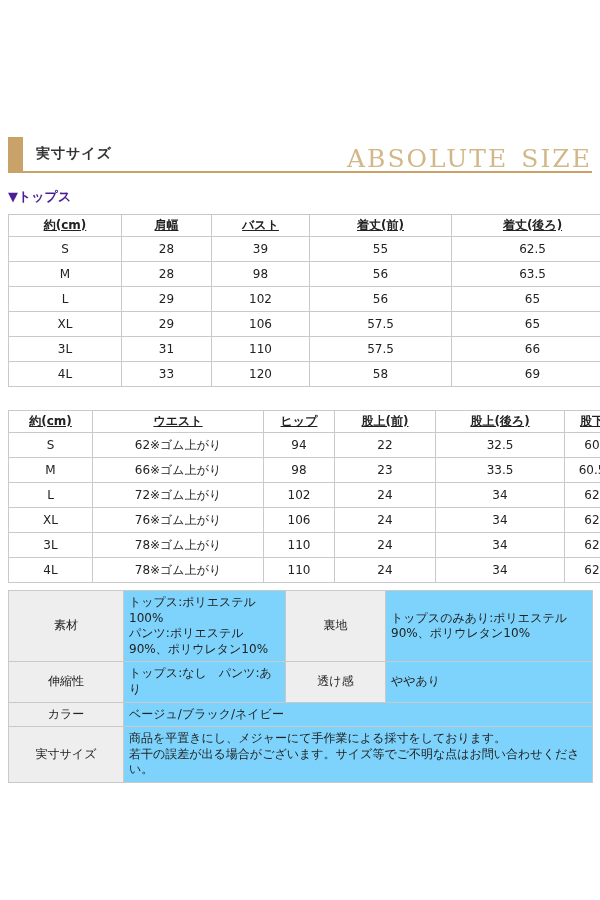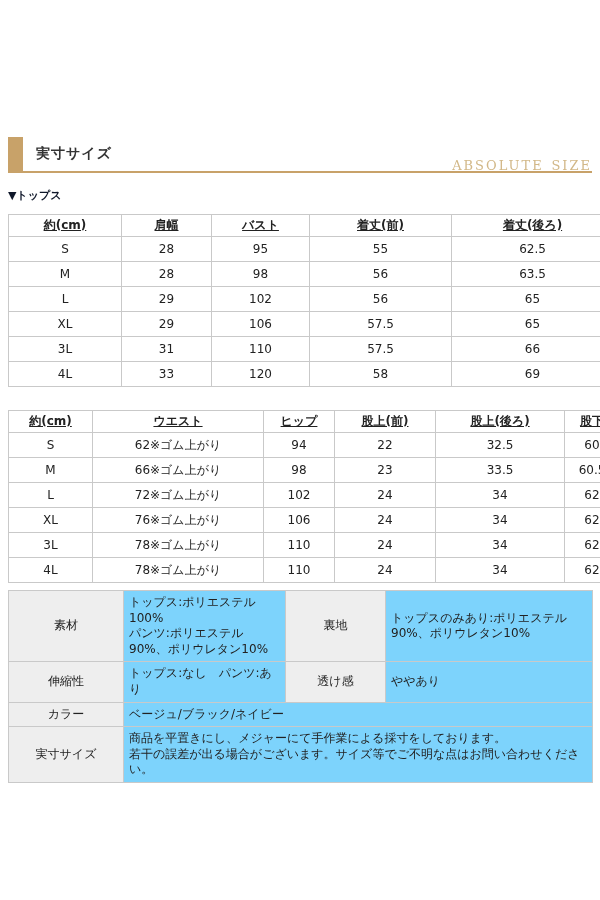--- a/index.html
+++ b/index.html
@@ -15,26 +15,26 @@
     display:flex;align-items:center;
   }
   .accent-bar{width:15px;height:34px;background:#c8a269;flex:0 0 auto;}
   .banner-title{
     margin:0 0 0 13px;font-size:14px;font-weight:bold;color:#333;
     letter-spacing:1px;flex:1 1 auto;
   }
   .banner-sub{
     font-family:"DejaVu Serif","Liberation Serif",serif;
     font-variant:small-caps;text-transform:lowercase;
-    font-size:18px;line-height:1;color:#d2b888;letter-spacing:2px;
+    font-size:35px;line-height:1;color:#d2b888;letter-spacing:2px;
     align-self:flex-end;margin-bottom:-2px;white-space:nowrap;
   }
   
   .section-label{
-    position:absolute;left:8px;font-size:11px;font-weight:bold;color:#0f172a;
+    position:absolute;left:8px;font-size:13px;font-weight:bold;color:#4c1d95;
   }
   #tops-label{top:188px;}
   #pants-label{top:386px;margin-top:43px;}
   
   table.size{
     position:absolute;left:8px;width:584px;
     border-collapse:collapse;table-layout:fixed;
     font-size:12px;color:#222;background:#fff;
   }
   #tops-table{top:214px;}
@@ -92,21 +92,21 @@
           <th>肩幅</th>
           <th>バスト</th>
           <th>着丈(前)</th>
           <th>着丈(後ろ)</th>
         </tr>
       </thead>
       <tbody>
         <tr>
           <td>S</td>
           <td>28</td>
-          <td>95</td>
+          <td>39</td>
           <td>55</td>
           <td>62.5</td>
         </tr>
         <tr>
           <td>M</td>
           <td>28</td>
           <td>98</td>
           <td>56</td>
           <td>63.5</td>
         </tr>

